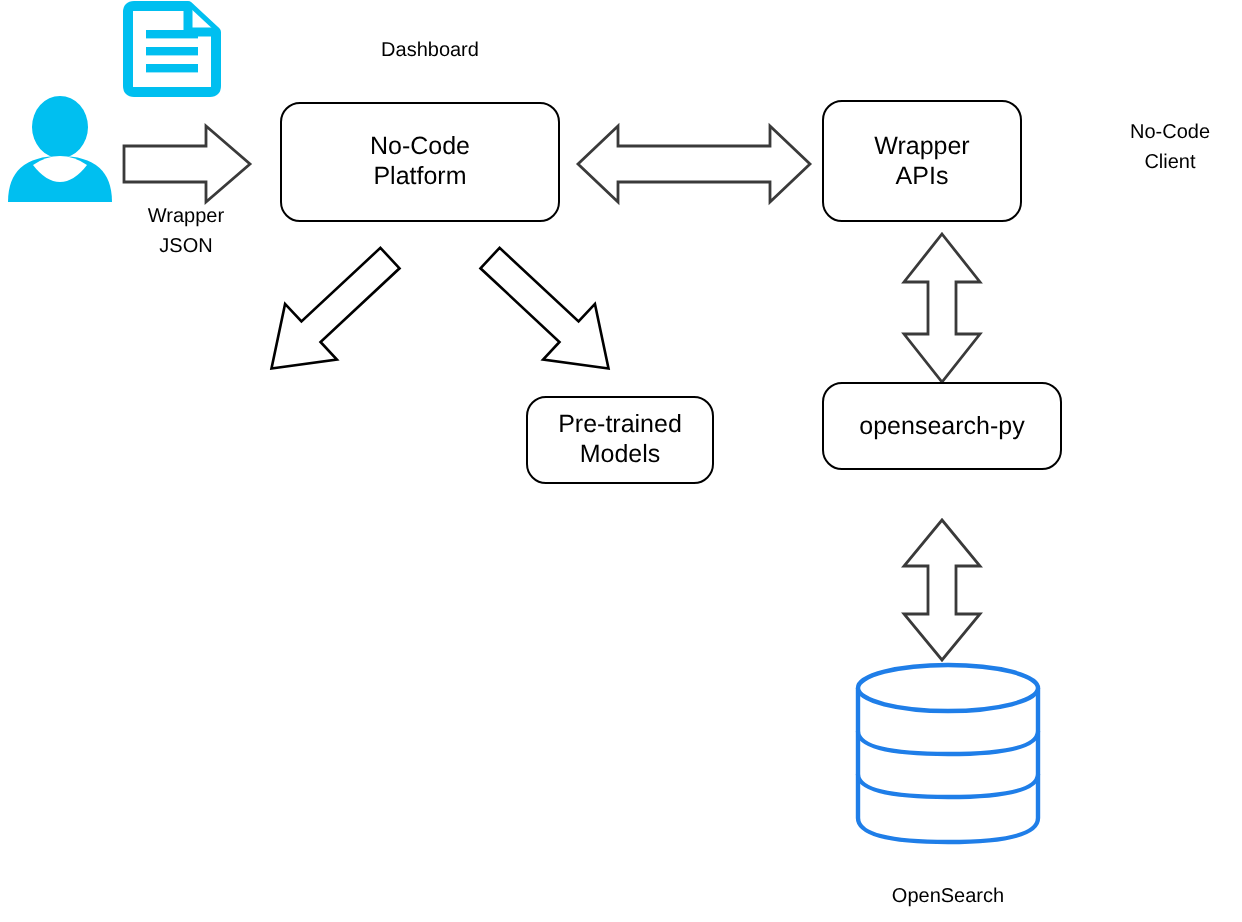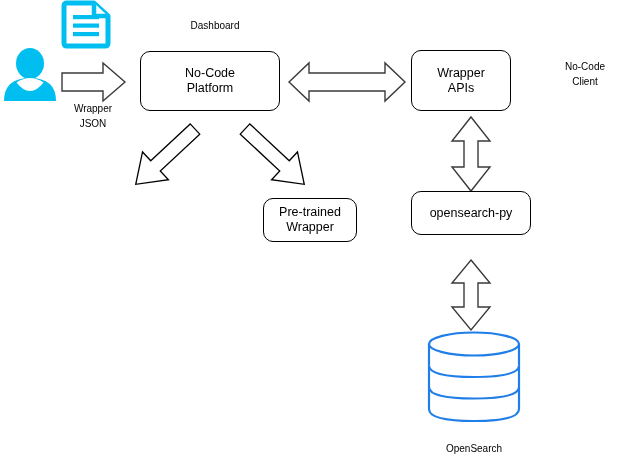--- a/index.html
+++ b/index.html
@@ -128,21 +128,21 @@
   </div>
 
   <div class="node" style="left:140px; top:51px; width:140px; height:60px;">No-Code
 Platform</div>
 
   <div class="node" style="left:411px; top:50px; width:100px; height:61px;">Wrapper
 APIs</div>
 
 
   <div class="node" style="left:263px; top:198px; width:94px; height:44px;">Pre-trained
-Wrapper</div>
+Models</div>
 
   <div class="node" style="left:411px; top:191px; width:120px; height:44px;">opensearch-py</div>
 
   <div class="label" style="left:160px; top:18px; width:110px;">Dashboard</div>
 
   <div class="label" style="left:53px; top:101px; width:80px;">Wrapper
 JSON</div>
 
   <div class="label" style="left:551px; top:59px; width:68px;">No-Code
 Client</div>

